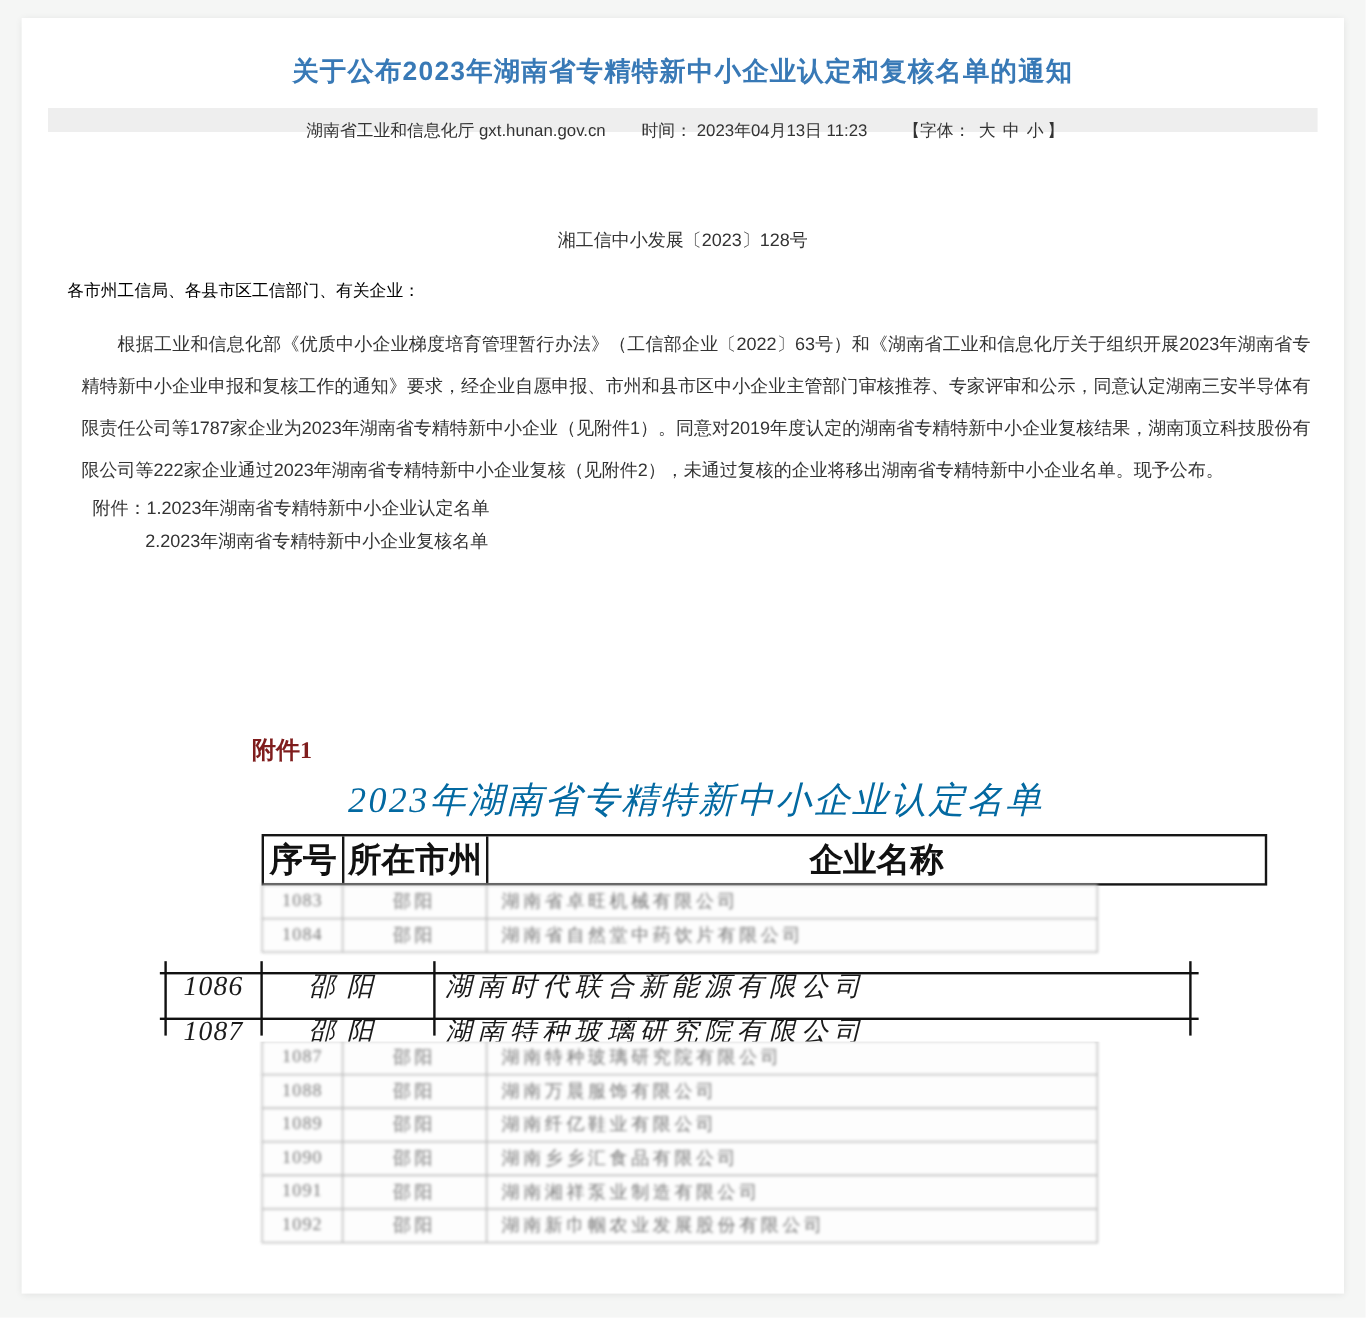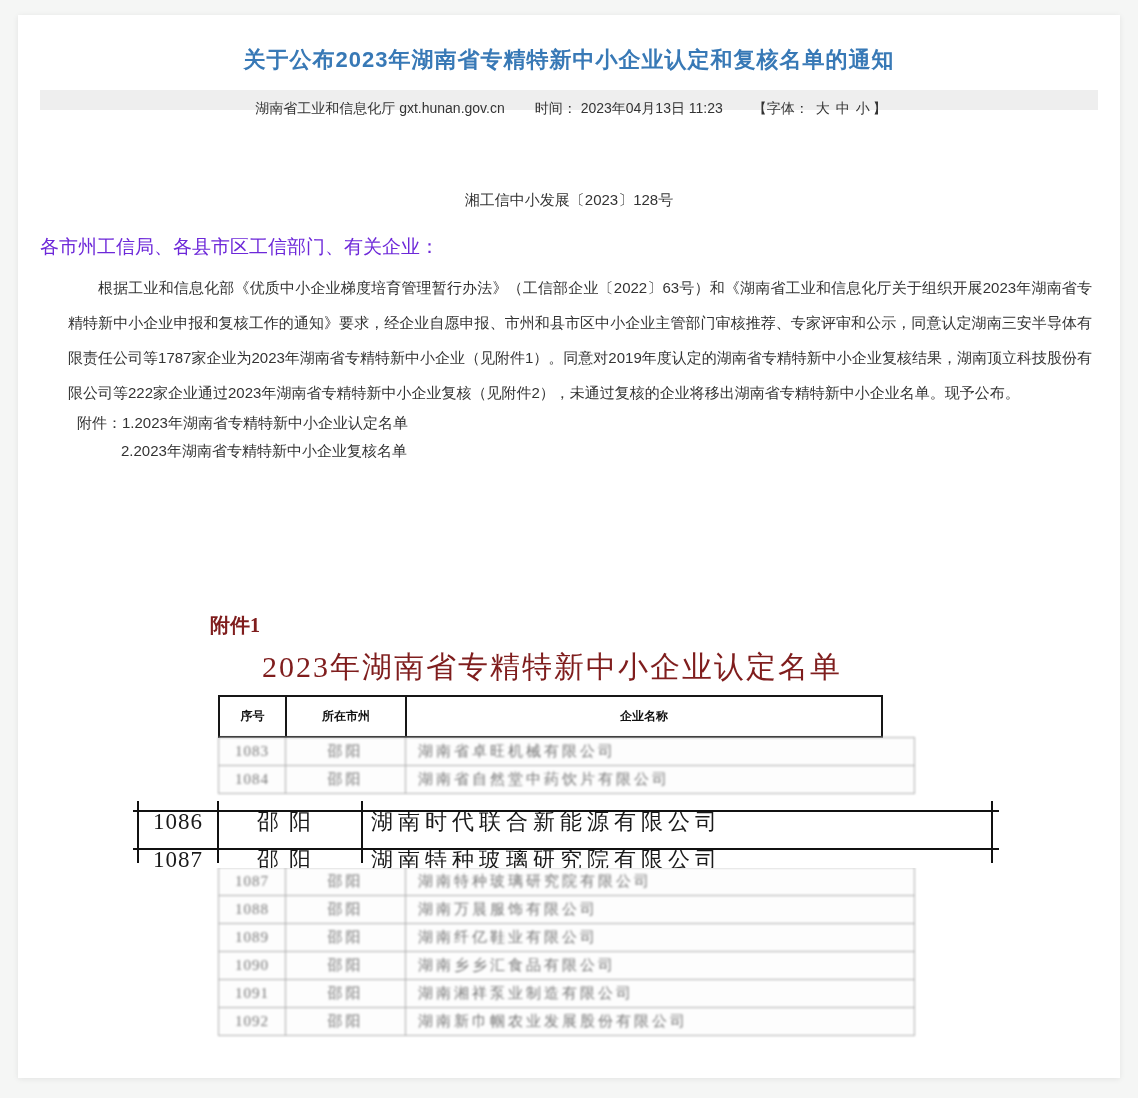--- a/index.html
+++ b/index.html
@@ -22,45 +22,45 @@
     background:#eeeeee;color:#333;font-size:14px;line-height:36px;text-align:center;
   }
   .meta-bar .seg{margin:0 4px;}
   .meta-bar .gap{margin-left:22px;}
   .meta-bar a{color:#333;text-decoration:none;cursor:pointer;margin:0 3px;}
   .doc-number{
     position:absolute;top:176px;left:0;width:100%;text-align:center;
     font-size:15px;color:#333;
   }
   .salutation{
-    position:absolute;left:22px;top:219px;font-size:19px;color:#6d28d9;
+    position:absolute;left:38px;top:219px;font-size:14px;color:#000000;
   }
   .body-para{
     position:absolute;left:38px;top:243px;width:1024px;margin:12px;
     font-size:15px;color:#333;line-height:35px;text-align:justify;text-indent:2em;
   }
   .att-line1{position:absolute;left:59px;top:399px;font-size:15px;color:#333;}
   .att-line2{position:absolute;left:103px;top:427px;font-size:15px;color:#333;}
 
   
   .scan-label{
     position:absolute;left:192px;top:597px;
     font-family:"Liberation Serif","DejaVu Serif",serif;
     font-size:20px;font-weight:bold;color:#7f1d1d;
   }
   .scan-title{
-    position:absolute;left:84px;top:632px;width:900px;text-align:center;
+    position:absolute;left:112px;top:632px;width:900px;text-align:center;
     font-family:"Liberation Serif","DejaVu Serif",serif;
-    font-size:30px;color:#7f1d1d;letter-spacing:2px;
+    font-size:30px;color:#0369a1;letter-spacing:2px;font-style:italic;
   }
   .scan-header{
-    position:absolute;left:200px;top:680px;width:665px;height:43px;
+    position:absolute;left:200px;top:680px;width:838px;height:43px;
     display:flex;box-sizing:border-box;border:2px solid #161616;background:#fff;
     font-family:"Liberation Serif","DejaVu Serif",serif;
-    font-size:12px;font-weight:bold;color:#111;
+    font-size:28px;font-weight:bold;color:#111;
   }
   .scan-header .c1,.scan-header .c2,.scan-header .c3{
     display:flex;align-items:center;justify-content:center;box-sizing:border-box;
   }
   .scan-header .c1{width:67px;border-right:2px solid #161616;}
   .scan-header .c2{width:120px;border-right:2px solid #161616;}
   .scan-header .c3{flex:1;}
 
   .blur-rows{
     position:absolute;left:200px;width:697px;
@@ -92,21 +92,21 @@
   }
   .band .hline{position:absolute;left:0;width:100%;height:2px;background:#111;}
   .band .hl1{top:13px;}
   .band .hl2{top:51px;}
   .band .vline{position:absolute;top:4px;height:62px;width:2px;background:#111;}
   .band .v0{left:4px;}
   .band .v1{left:84px;}
   .band .v2{left:228px;}
   .band .v3{left:858px;}
   .band-row{
-    position:absolute;left:6px;width:852px;height:20px;display:flex;
+    position:absolute;left:6px;width:852px;height:20px;display:flex;font-style:italic;
   }
   .band-row .bc1{width:78px;display:flex;align-items:center;justify-content:center;
     font-size:23px;letter-spacing:1px;}
   .band-row .bc2{width:144px;display:flex;align-items:center;justify-content:center;
     font-size:22px;letter-spacing:10px;}
   .band-row .bc3{flex:1;display:flex;align-items:center;padding-left:10px;
     font-size:22px;letter-spacing:5px;box-sizing:border-box;}
   .band-row.top{top:-23px;}
   .band-row.main{top:15px;}
   .band-row.bottom{top:53px;}

